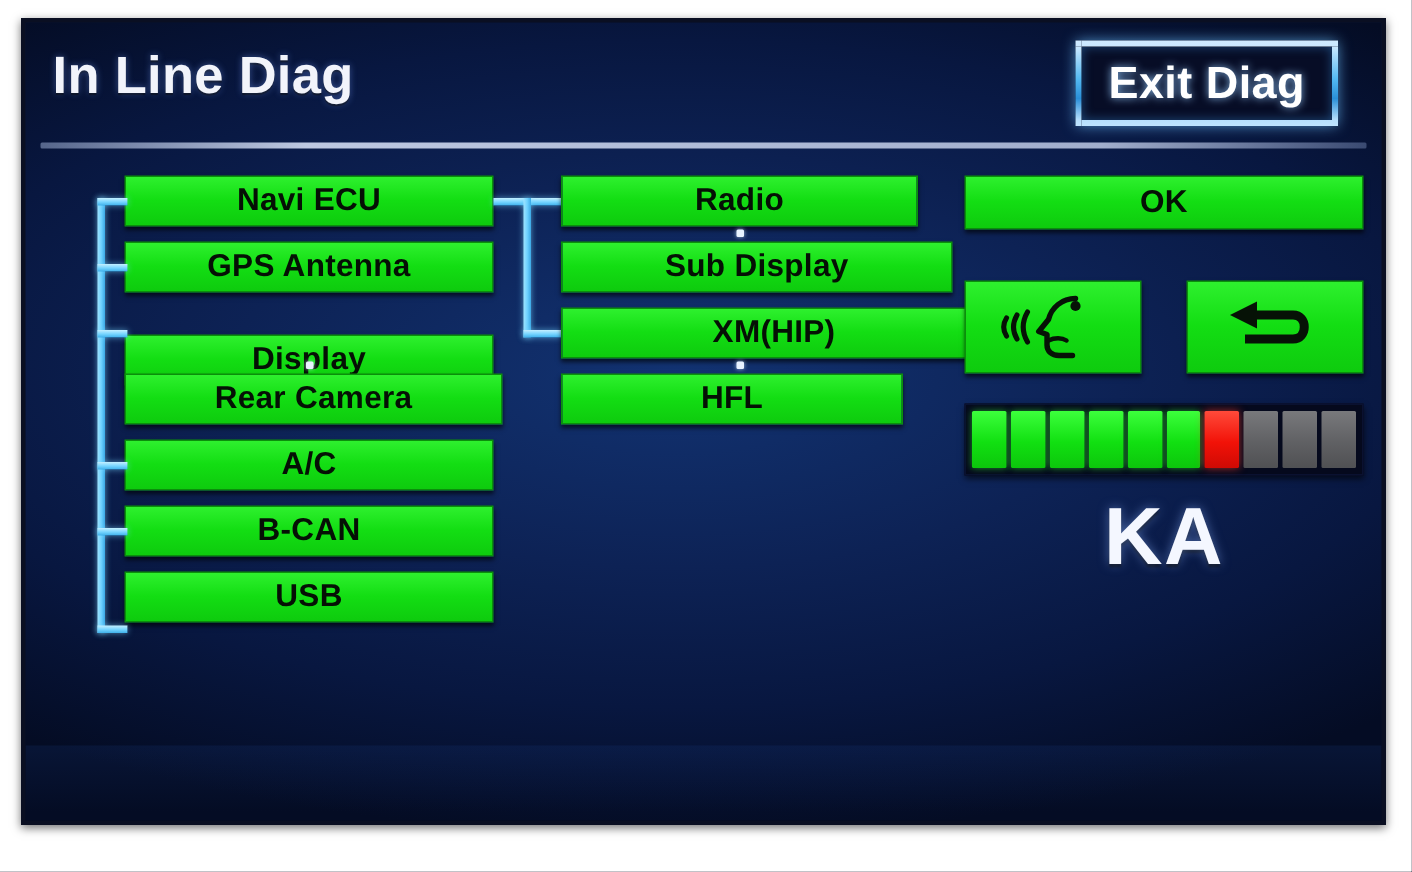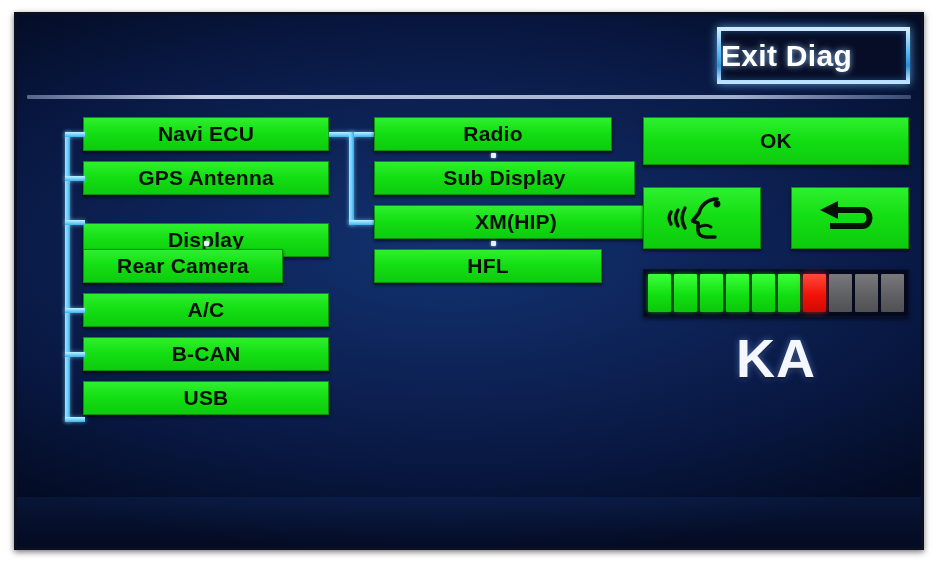--- a/index.html
+++ b/index.html
@@ -86,29 +86,30 @@
     right: 2px;
     bottom: 0;
     height: 3px;
     background: linear-gradient(90deg, rgba(190,205,235,.25), rgba(205,218,244,.95), rgba(190,205,235,.3));
     border-radius: 1px;
   }
   #exit-diag {
     position: absolute;
     left: 700px;
     top: 12px;
-    width: 193px;
+    width: 175px;
     height: 57px;
     background: #070d26;
     border: 4px solid;
     border-image: linear-gradient(180deg,#cfeaff,#52b8f2 45%,#2a8fd8 70%,#bfe4ff) 1;
     box-sizing: border-box;
     box-shadow: 0 0 9px rgba(110,195,255,.75), inset 0 0 7px rgba(60,150,230,.45);
     display: flex;
     align-items: center;
+    justify-content: center;
   }
   #exit-diag-label {
     font-size: 30px;
     font-weight: bold;
     color: #ffffff;
     letter-spacing: .3px;
     text-shadow: 0 0 6px rgba(150,205,255,.85);
     white-space: nowrap;
   }
   #header-rule {
@@ -171,21 +172,21 @@
     width: 5px;
     height: 5px;
     background: #e8f2ff;
     border-radius: 1px;
     box-shadow: 0 0 3px rgba(200,230,255,.8);
   }
 
   
   #right-panel { position: absolute; left: 626px; top: 0; width: 268px; }
 
-  #ok-button   { left: 0;   top: 18px;  width: 266px; height: 48px; }
+  #ok-button   { left: 0;   top: 18px;  width: 266px; height: 36px; }
   #voice-button{ left: 0;   top: 88px;  width: 118px; height: 62px; }
   #back-button { left: 148px; top: 88px; width: 118px; height: 62px; }
 
   .icon-btn svg { display: block; }
 
   
   #bar-meter {
     position: absolute;
     left: 0;
     top: 170px;
@@ -231,20 +232,21 @@
     text-shadow: 0 0 7px rgba(140,180,255,.5), 0 2px 2px rgba(0,0,0,.75);
   }
 </style>
 </head>
 <body>
 
 <div id="screen-frame">
   <div id="screen">
 
     <div id="header">
+      <div id="title">In Line Diag</div>
 
 
       <div id="exit-diag">
         <span id="exit-diag-label">Exit Diag</span>
       </div>
 
       <div id="header-rule"></div>
     </div>
 
     <div id="body-area">
@@ -252,21 +254,21 @@
       <div id="col-left">
         <div class="btn" style="left:0; top:18px;  width:246px; height:34px;">
             <span>Navi ECU</span>
           </div>
         <div class="btn" style="left:0; top:62px;  width:246px; height:34px;">
             <span>GPS Antenna</span>
           </div>
         <div class="btn" style="left:0; top:106px; width:246px; height:34px;margin-top:18px;">
             <span>Display</span>
           </div>
-        <div class="btn" style="left:0; top:150px; width:200px; height:34px;">
+        <div class="btn" style="left:0; top:150px; width:252px; height:34px;">
             <span>Rear Camera</span>
           </div>
         <div class="btn" style="left:0; top:194px; width:246px; height:34px;">
             <span>A/C</span>
           </div>
         <div class="btn" style="left:0; top:238px; width:246px; height:34px;">
             <span>B-CAN</span>
           </div>
         <div class="btn" style="left:0; top:282px; width:246px; height:34px;">
             <span>USB</span>

